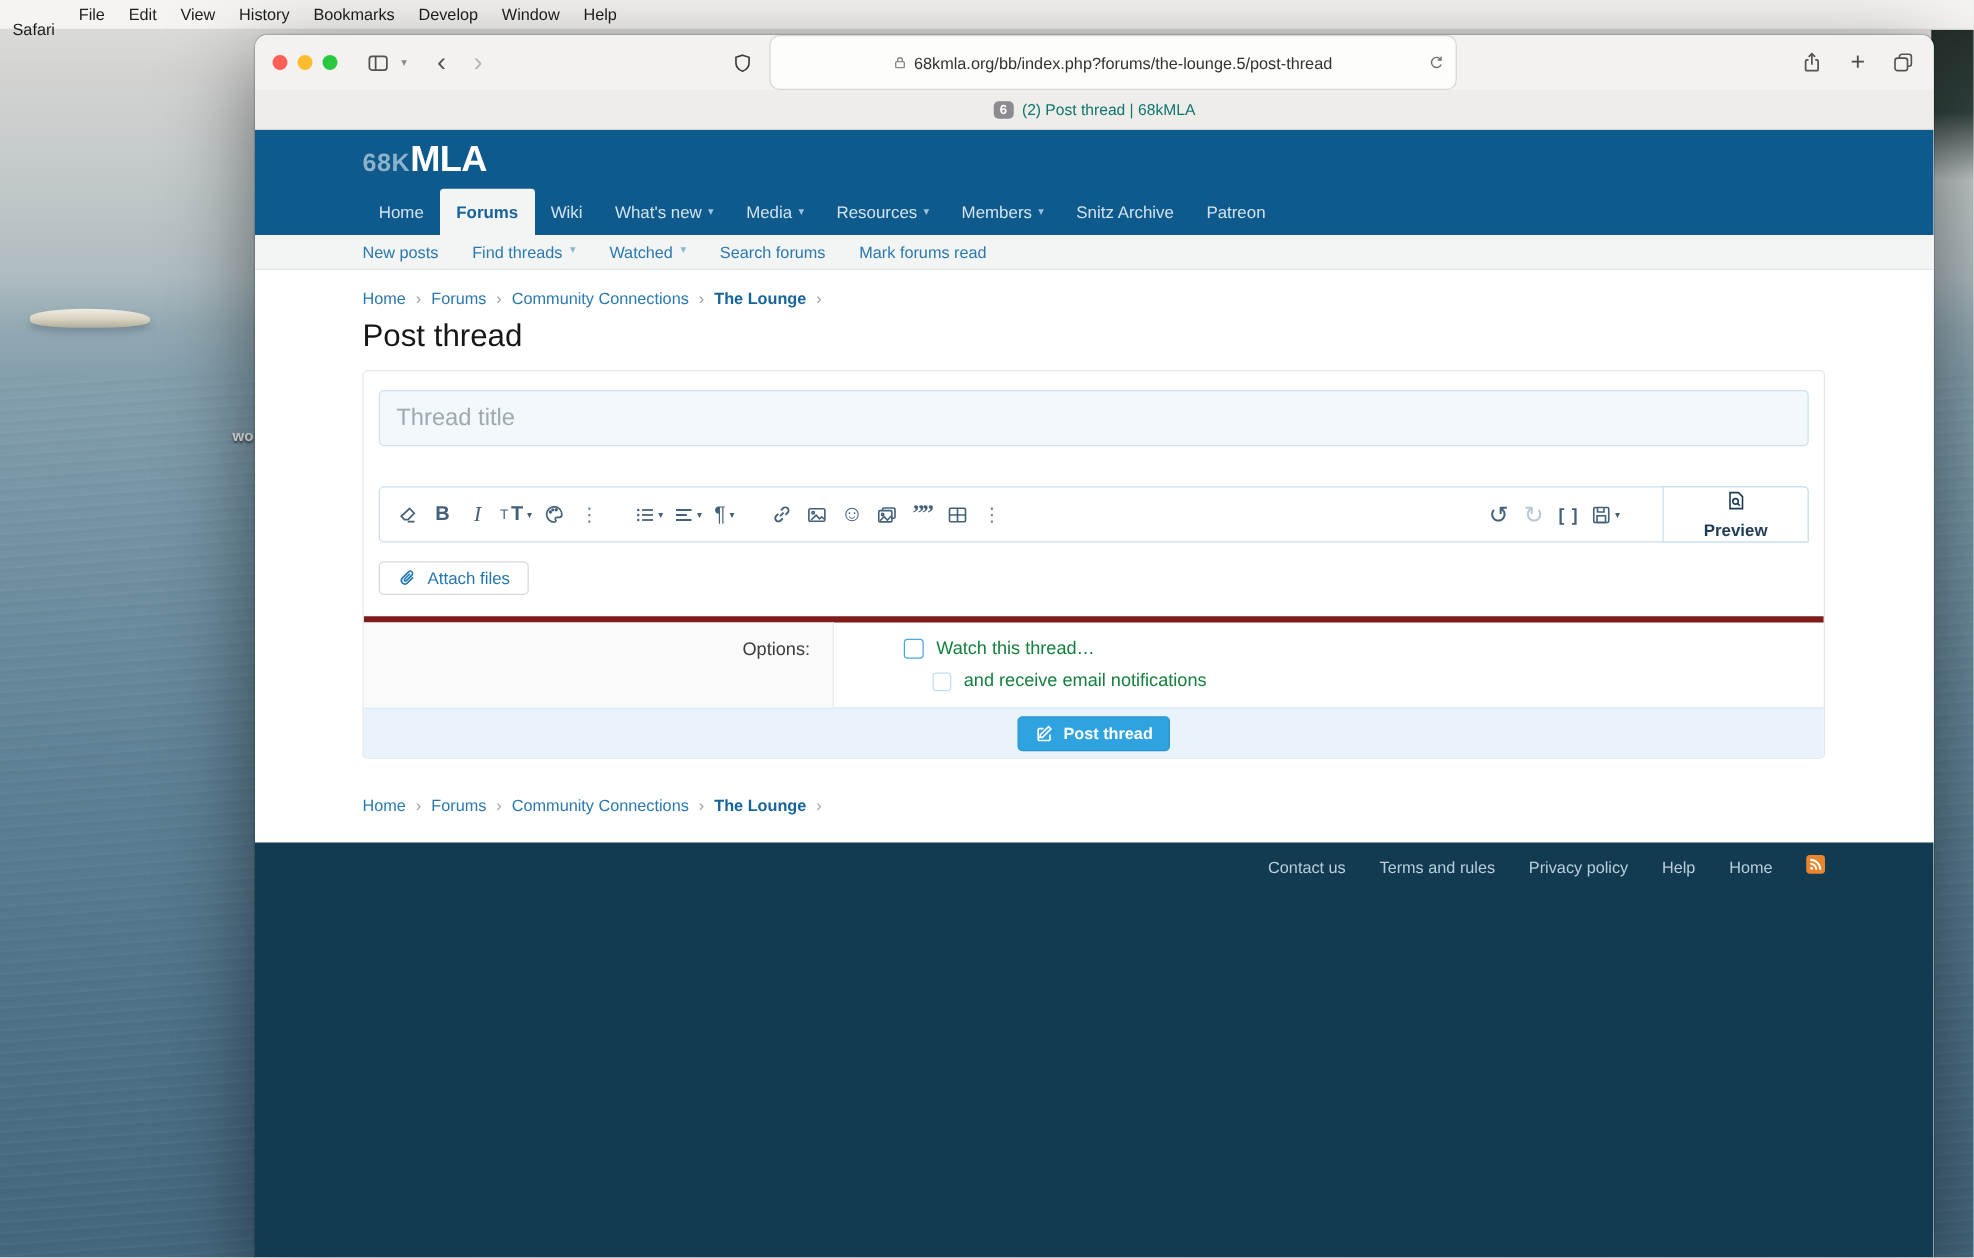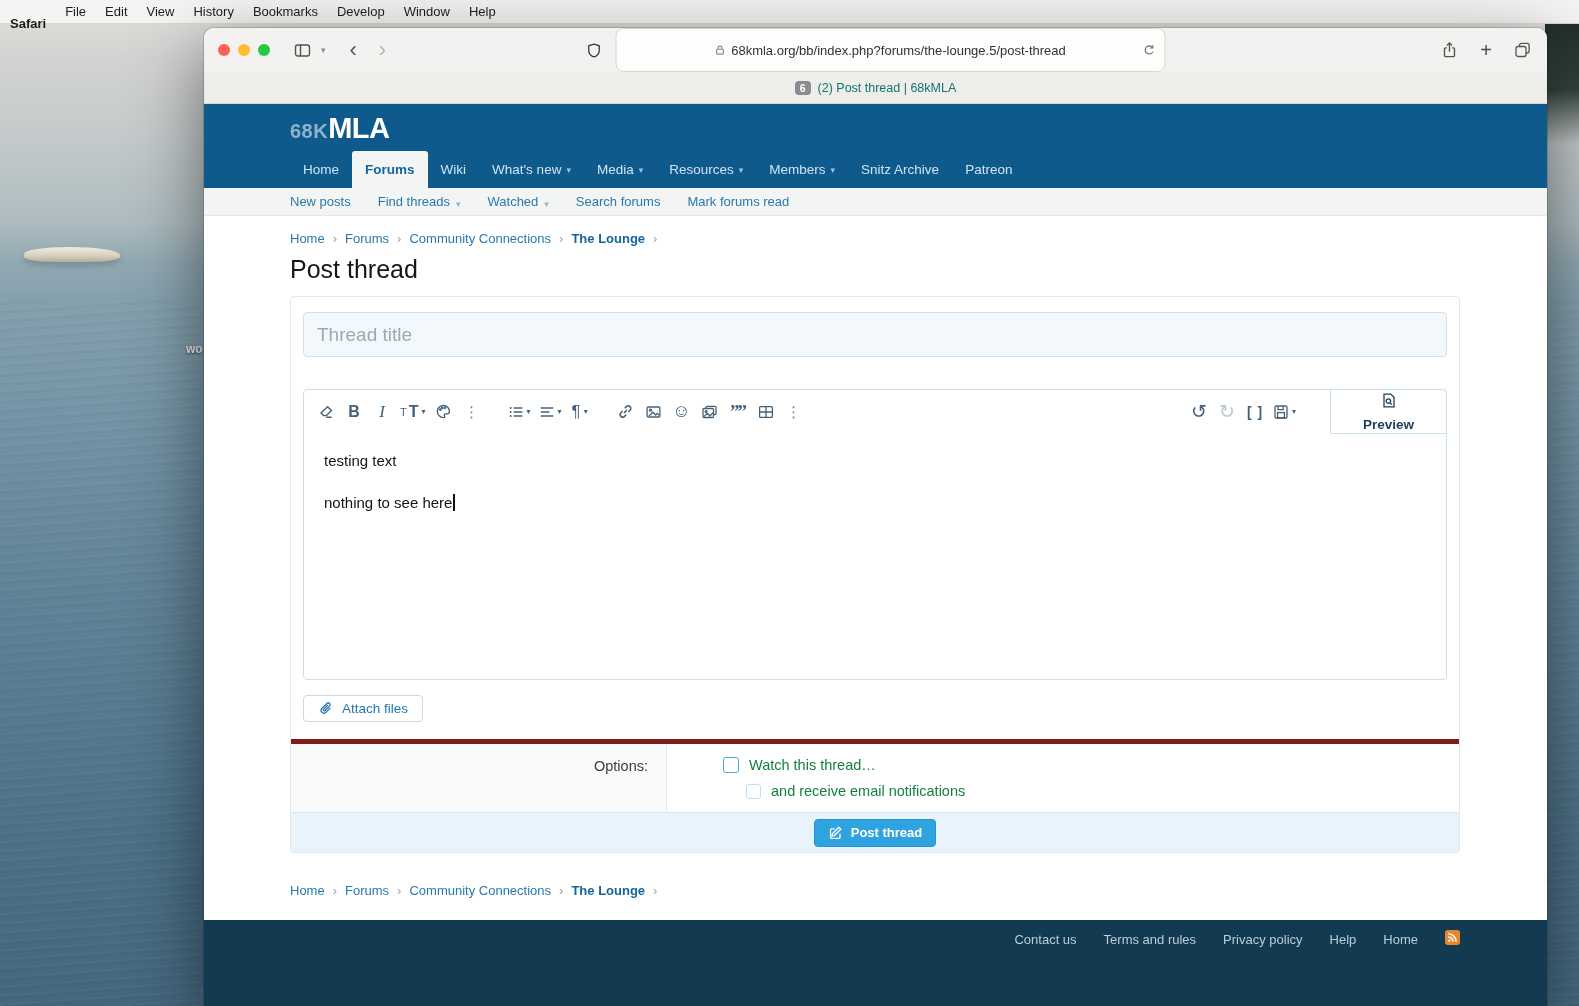--- a/index.html
+++ b/index.html
@@ -30,21 +30,21 @@
     text-shadow:0 1px 2px rgba(0,0,0,.6);
   }
 
   
   .menubar {
     position:absolute; top:0; left:0; right:0; height:24px;
     background:#f5f4f2; border-bottom:1px solid #d9d8d5;
     display:flex; align-items:center; gap:19px; padding-left:10px;
     font-size:13px; color:#1d1d1d;
   }
-  .menubar .app-name { font-weight:bold;margin-top:24px; }
+  .menubar .app-name { font-weight:normal;margin-top:24px; }
 
   
   .window {
     position:absolute; left:204px; top:28px; width:1343px; height:978px;
     border-radius:10px 10px 0 0; overflow:hidden;
     box-shadow:0 22px 70px rgba(0,0,0,.5), 0 0 0 1px rgba(0,0,0,.15);
     display:flex; flex-direction:column; background:#fff;
   }
   .chrome-toolbar {
     height:44px; background:#f4f2f0; position:relative;
@@ -92,21 +92,21 @@
   .redacted { width:189px; height:33px; background:#8f8f8f; margin-right:9px; }
   .search-btn {
     background:#0a4d7b; height:37px; display:flex; align-items:center; gap:8px; padding:0 17px;
     color:#e8f0f6; font-size:13.5px; border:none; cursor:pointer;
   }
 
   .subnav {
     background:#f3f4f4; height:28px; border-bottom:1px solid #e4e6e7; flex-shrink:0;
     display:flex; align-items:center; gap:27px; padding-left:86px; font-size:13px;
   }
-  .subnav a { color:#2a79ae; text-decoration:none; display:flex; align-items:flex-end; gap:6px; }
+  .subnav a { color:#2a79ae; text-decoration:none; display:flex; align-items:flex-start; gap:6px; }
   .subnav .nav-chev { color:#8fb6d0; }
 
   .main-content { padding:0 87px 0 86px; }
 
   .breadcrumb { margin-top:15px; font-size:13px; display:flex; align-items:center; gap:8px; }
   .breadcrumb a { color:#2a79ae; text-decoration:none; }
   .breadcrumb a.current { font-weight:bold; color:#17649b; }
   .crumb-sep { color:#9aa2a8; font-size:13px; }
   .breadcrumb.bottom { margin-top:30px; }
 
@@ -488,24 +488,20 @@
                   <svg width="16" height="17" viewBox="0 0 16 16" fill="none" stroke="currentColor" stroke-width="1.3">
                     <path d="M3 1.6 H9.8 L13 4.8 V14.4 H3 Z"></path>
                       <circle cx="7.4" cy="8.6" r="2.2"></circle>
                       <line x1="9" y1="10.2" x2="10.9" y2="12.1"></line>
                   </svg>
                 </span>
                 <span>Preview</span>
               </button>
             </div>
 
-            <div class="ed-body">
-              <p>testing text</p>
-              <p><span>nothing to see here</span><span class="caret"></span></p>
-            </div>
           </div>
 
           <button class="attach-btn">
             <span>
               <svg width="15" height="15" viewBox="0 0 16 16" fill="none" stroke="currentColor" stroke-width="1.4">
                 <path d="M13.2 7.3 L8.1 12.4 a3 3 0 0 1 -4.2 -4.2 L9.7 2.4 a2 2 0 0 1 2.8 2.8 L7.4 10.3 a1 1 0 0 1 -1.4 -1.4 L10.6 4.3"></path>
               </svg>
             </span>
             <span>Attach files</span>
           </button>

